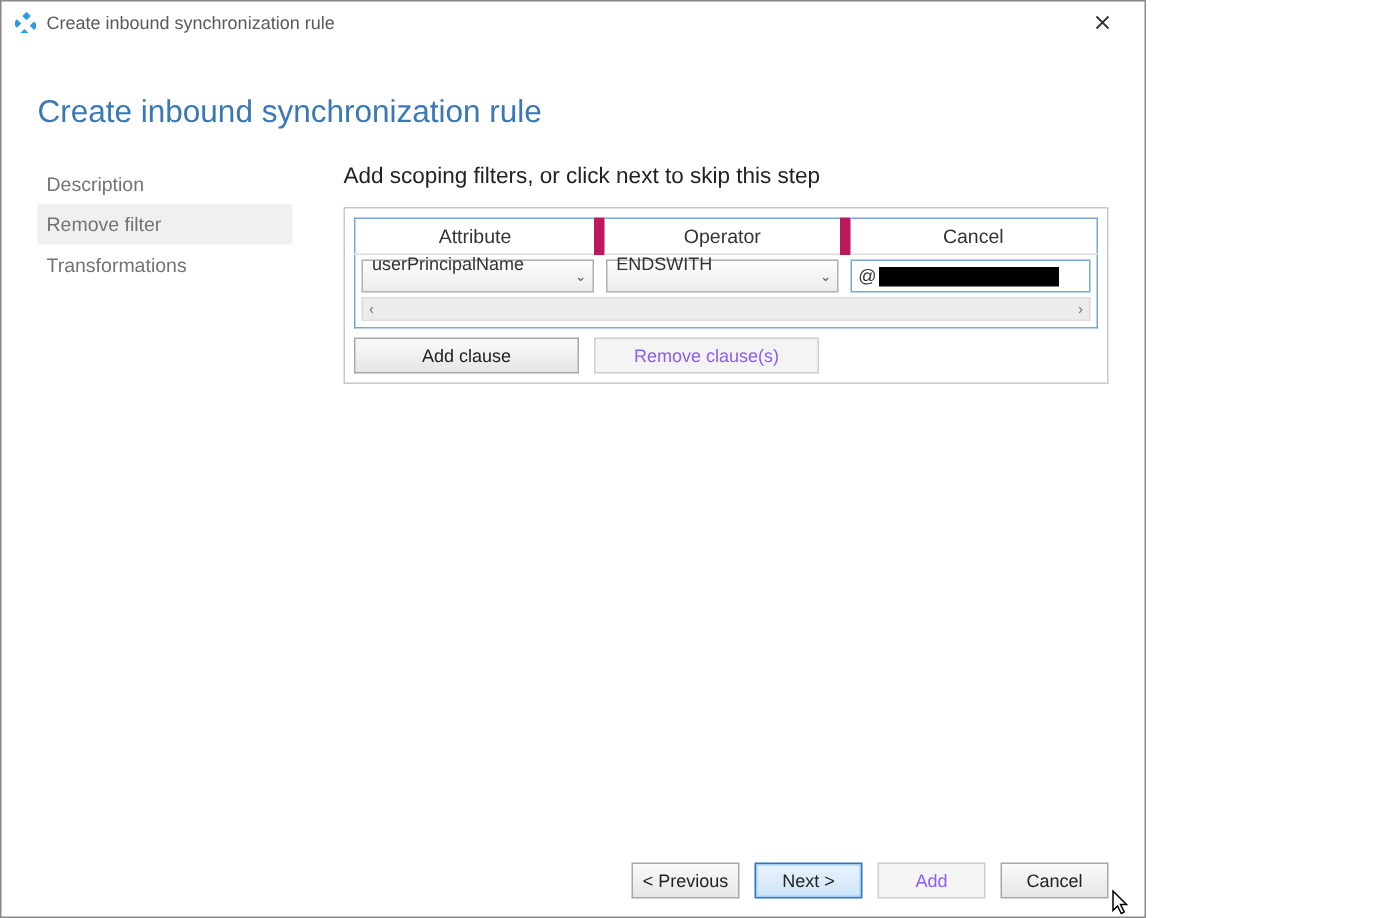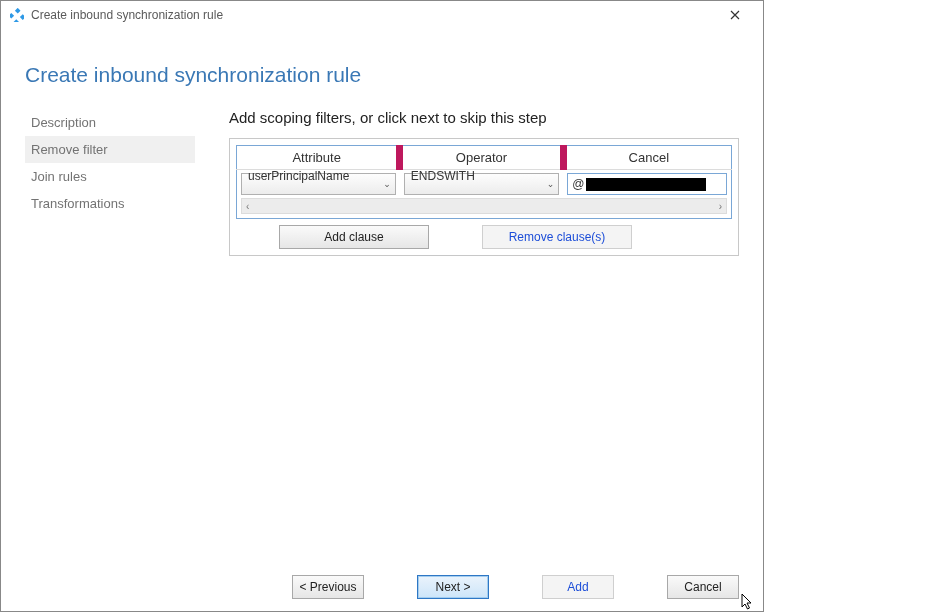--- a/index.html
+++ b/index.html
@@ -154,24 +154,23 @@
   }
   .btn {
     height: 24px;
     min-width: 150px;
     border: 1px solid #a8a8a8;
     background: linear-gradient(#fafafa,#e6e6e6);
     font-size: 12px;
     display:flex;align-items:center;justify-content:center;
     cursor:pointer;
     color:#222;
-    margin-left:43px;
   }
   .btn.disabled {
-    color:#1d4ed8;
+    color:#8b5cf6;
     background:#f4f4f4;
     border-color:#cfcfcf;
     cursor:default;
   }
   .group-buttons {
     display:flex;
     gap:10px;
     margin-top:8px;
   }
   .footer {
@@ -219,21 +218,20 @@
     </div>
   </div>
 
   <div class="content">
     <div class="page-title">Create inbound synchronization rule</div>
 
     <div class="body-row">
       <div class="nav">
         <div class="nav-item">Description</div>
         <div class="nav-item active">Remove filter</div>
-        <div class="nav-item">Join rules</div>
         <div class="nav-item">Transformations</div>
       </div>
 
       <div class="main">
         <div class="main-instruction">Add scoping filters, or click next to skip this step</div>
 
         <div class="filter-group">
           <table class="filter-table">
             <thead>
               <tr>

